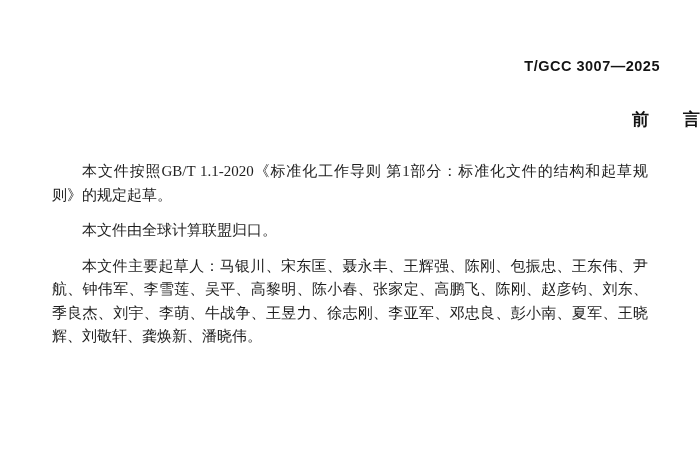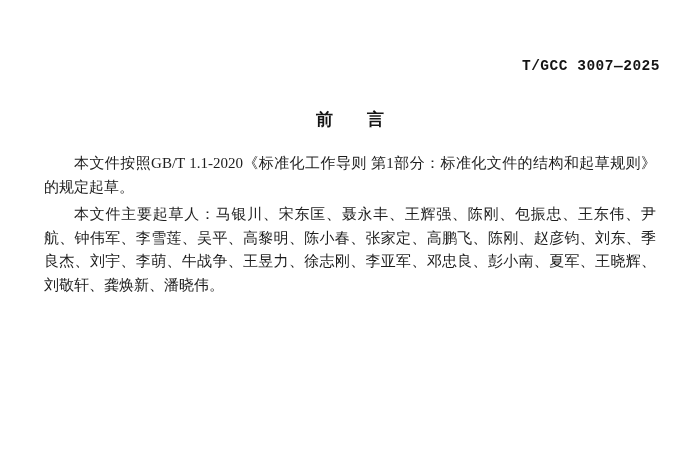--- a/index.html
+++ b/index.html
@@ -13,45 +13,45 @@
     height: 466px;
     background: #ffffff;
     overflow: hidden;
     font-family: "Liberation Serif", "DejaVu Serif", serif;
     color: #1d1d1d;
   }
   .doc-number {
     position: absolute;
     top: 58px;
     right: 40px;
-    font-family: Liberation Mono, monospace;
+    font-family: Liberation Sans, sans-serif;
     font-weight: 700;
     font-size: 14.5px;
     letter-spacing: 0.5px;
     color: #141414;
   }
   .doc-title {
     position: absolute;
     top: 108px;
     left: 0;
     width: 100%;
-    text-align: center;
+    text-align: right;
     font-family: "Liberation Sans", "DejaVu Sans", sans-serif;
     font-weight: 700;
     font-size: 17px;
     color: #141414;
   }
   .doc-body {
     position: absolute;
     top: 148px;
     left: 40px;
     width: 620px;
   }
   .doc-body p {
-    margin: 4px;
+    margin: 12px;
     padding: 0;
     font-size: 15px;
     line-height: 23.5px;
     text-align: justify;
     text-justify: inter-ideograph;
     text-indent: 2em;
     color: #1d1d1d;
     word-break: break-all;
   }
 </style>
@@ -59,16 +59,17 @@
 <body>
 
 <div class="page">
 
   <div class="doc-number">T/GCC 3007—2025</div>
 
   <div class="doc-title">前　　言</div>
 
   <div class="doc-body">
     <p>本文件按照GB/T 1.1-2020《标准化工作导则 第1部分：标准化文件的结构和起草规则》的规定起草。</p>
+    <p>本文件由全球计算联盟归口。</p>
     <p>本文件主要起草人：马银川、宋东匡、聂永丰、王辉强、陈刚、包振忠、王东伟、尹航、钟伟军、李雪莲、吴平、高黎明、陈小春、张家定、高鹏飞、陈刚、赵彦钧、刘东、季良杰、刘宇、李萌、牛战争、王昱力、徐志刚、李亚军、邓忠良、彭小南、夏军、王晓辉、刘敬轩、龚焕新、潘晓伟。</p>
   </div>
 
 </div>
 
 </body></html>

